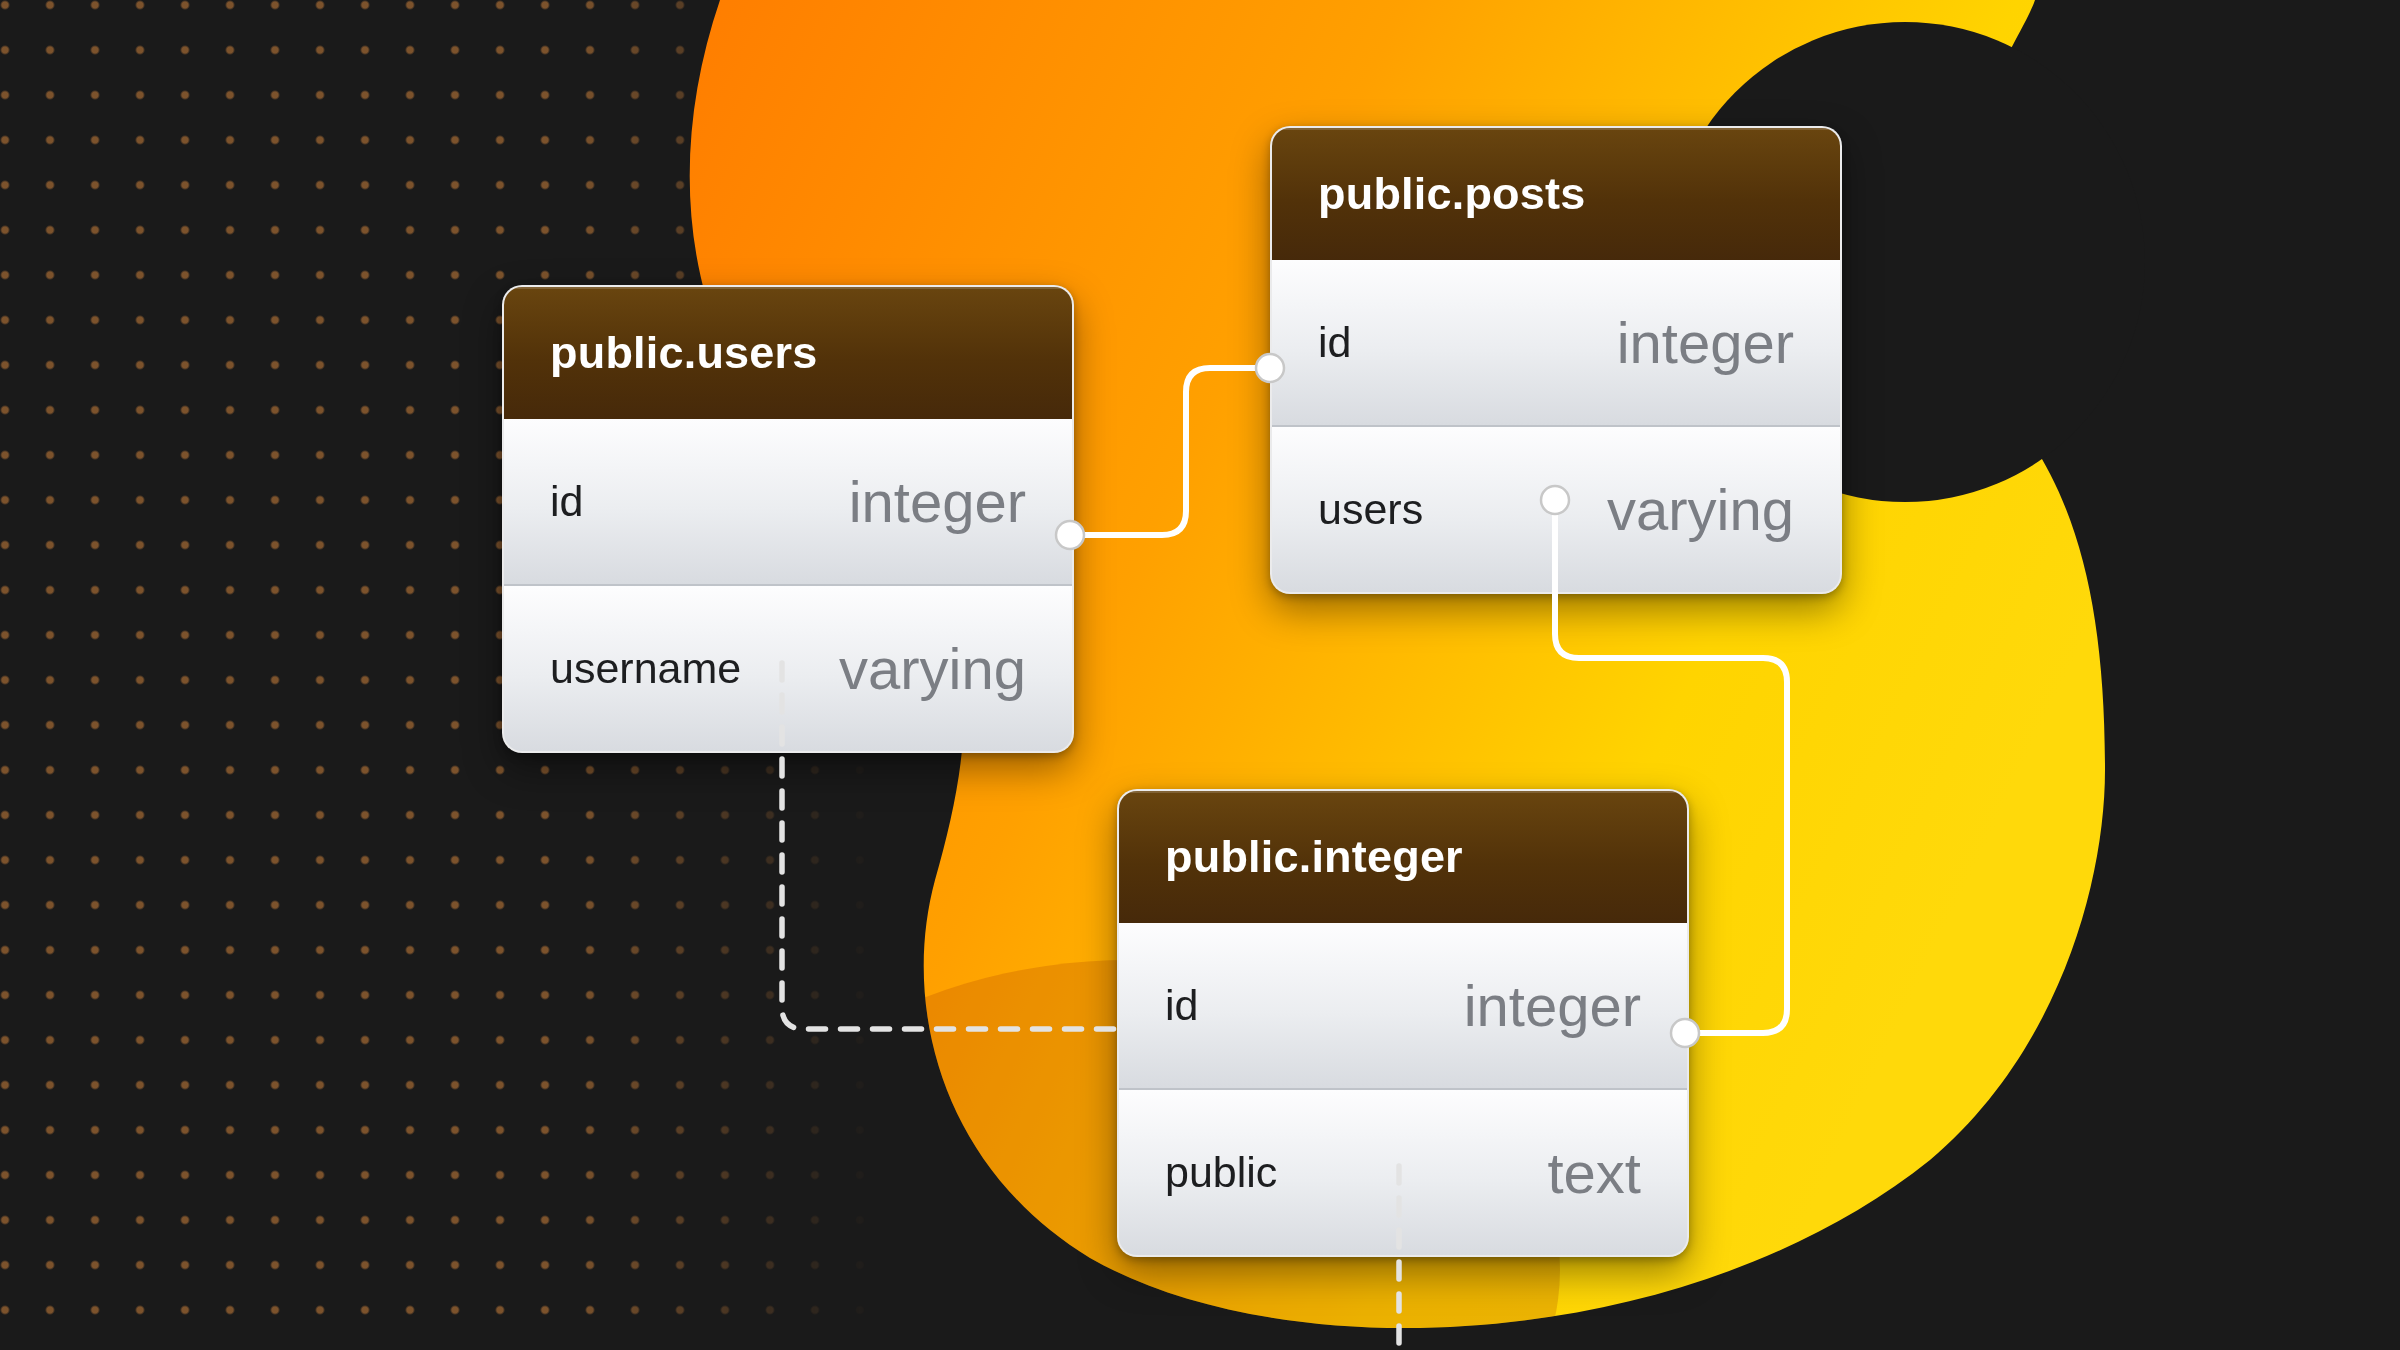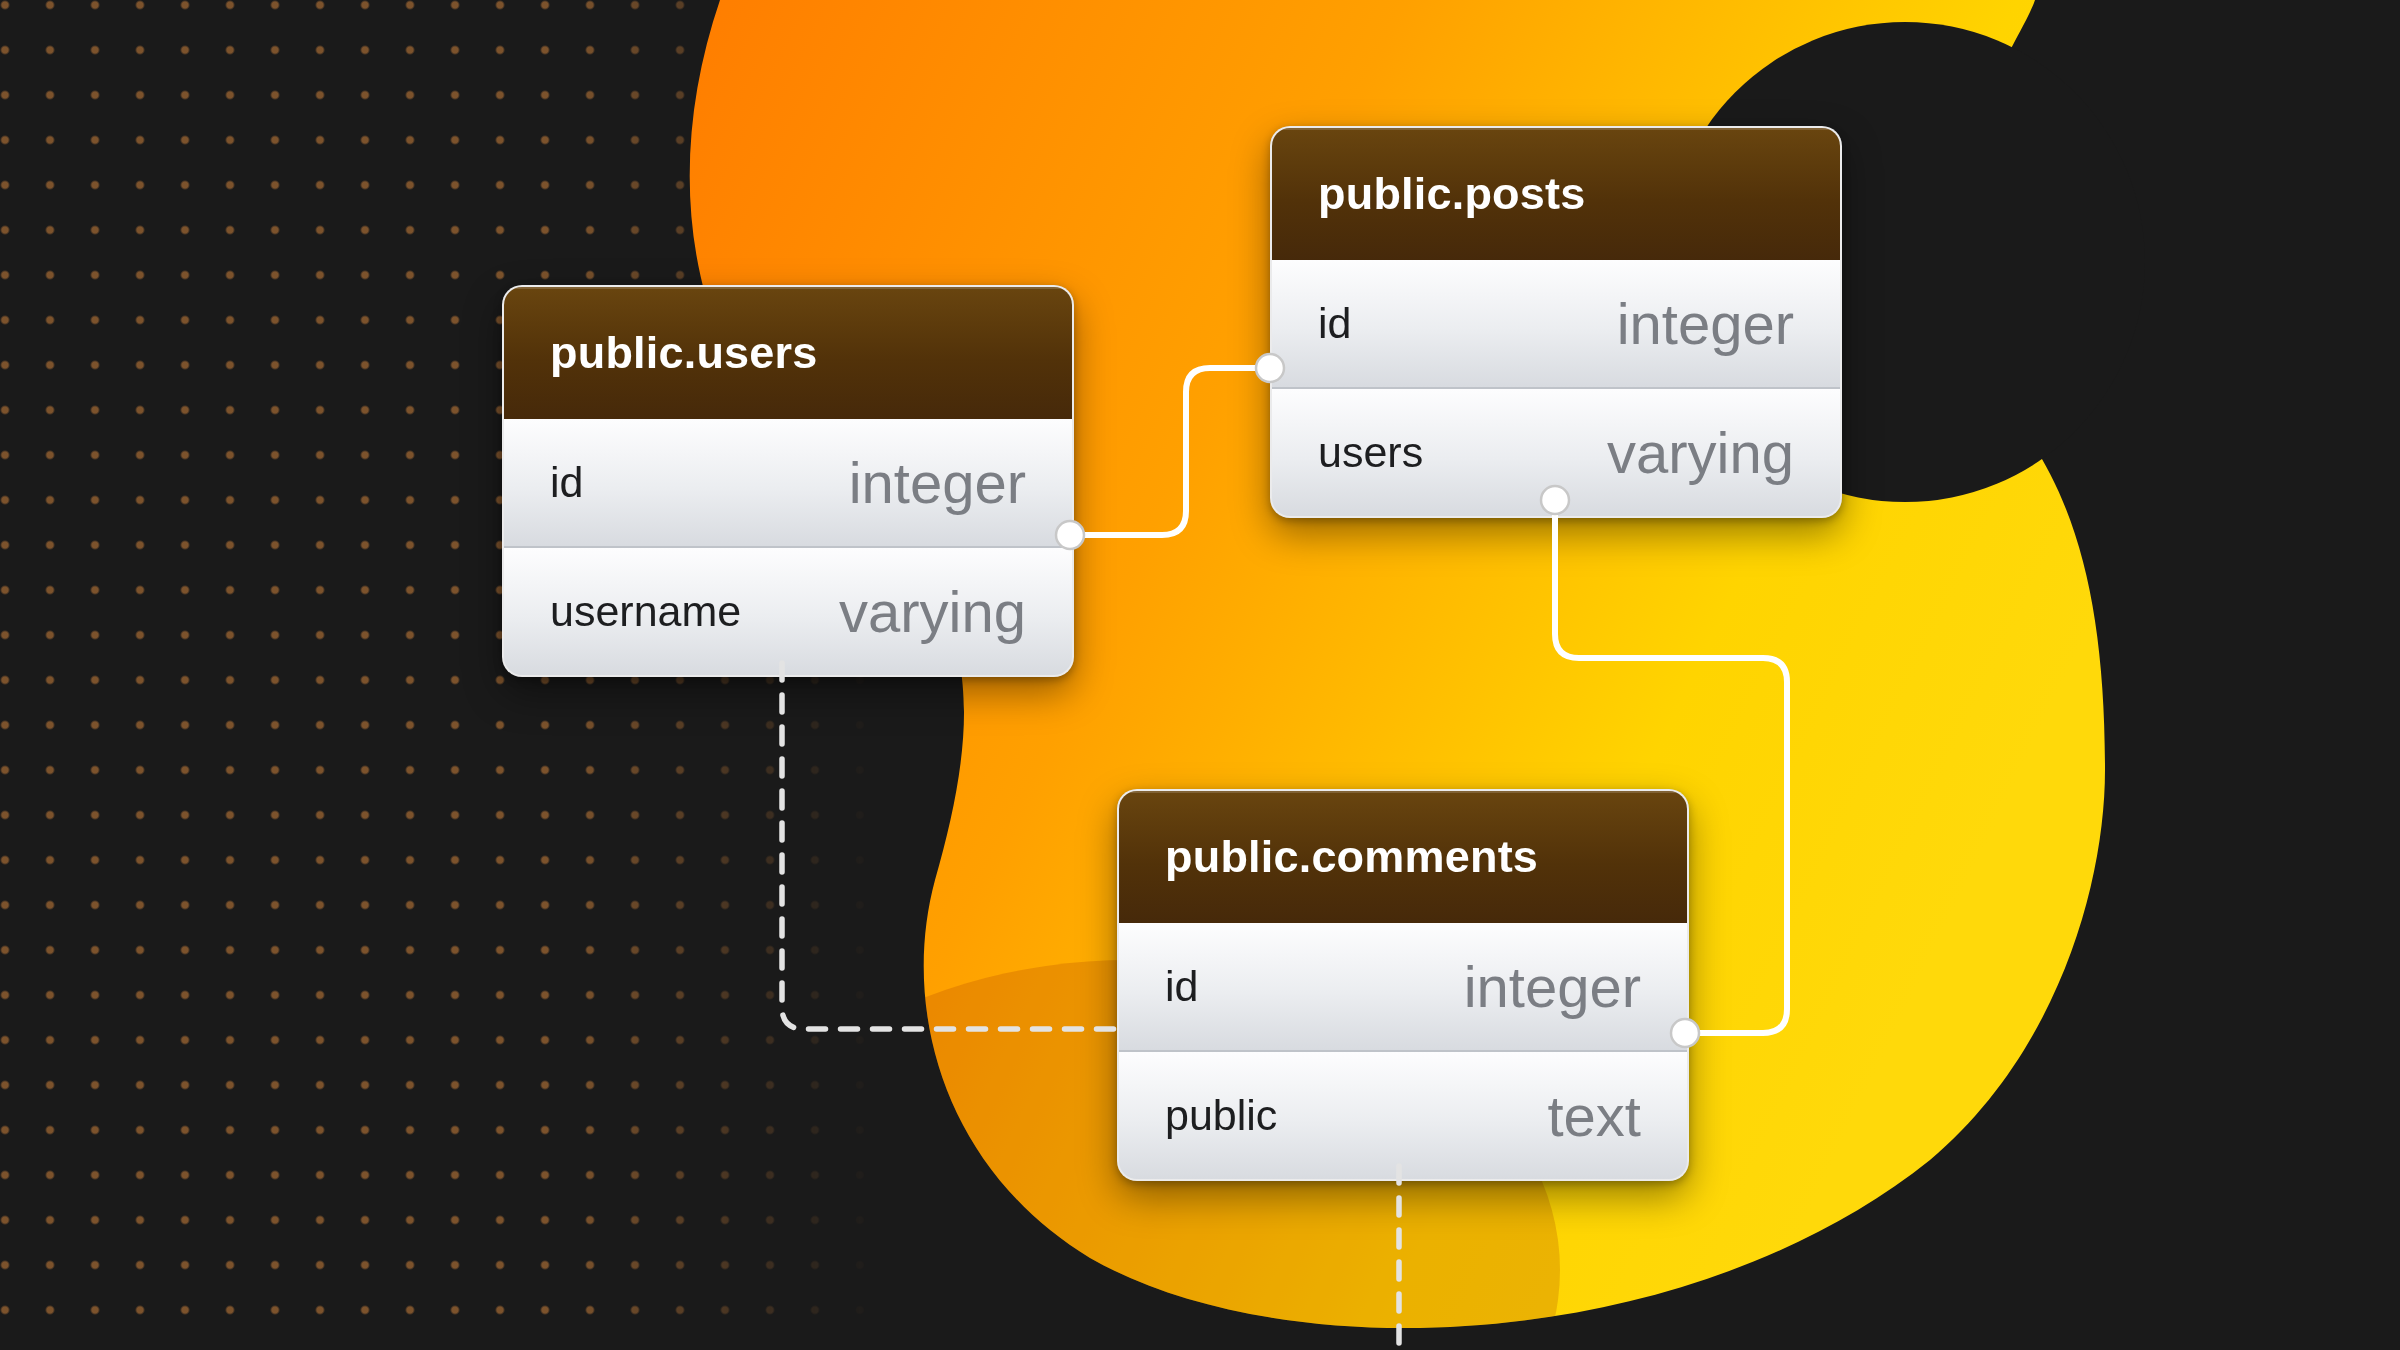--- a/index.html
+++ b/index.html
@@ -46,21 +46,21 @@
     background:linear-gradient(180deg,#69450f 0%,#523209 55%,#46290a 100%);
     box-shadow:inset 0 2px 0 rgba(255,255,255,0.16);
   }
   .table-title{
     color:#ffffff;
     font-size:45px;
     font-weight:600;
     letter-spacing:0.2px;
   }
   .table-row{
-    height:127px;
+    height:165px;
     display:flex;align-items:center;justify-content:space-between;
     padding:0 46px;
     background:linear-gradient(180deg,#fdfdfe 0%,#ebedf0 55%,#d8dbe0 100%);
   }
   .table-row + .table-row{
     border-top:2px solid #bfc3c9;
   }
   .col-name{
     color:#1d1e20;
     font-size:43px;
@@ -135,21 +135,21 @@
       <span class="col-type">integer</span>
     </div>
     <div class="table-row">
       <span class="col-name">users</span>
       <span class="col-type">varying</span>
     </div>
   </div>
 
   <div class="table-node t-comments">
     <div class="table-header">
-      <span class="table-title">public.comments</span>
+      <span class="table-title">public.integer</span>
     </div>
     <div class="table-row">
       <span class="col-name">id</span>
       <span class="col-type">integer</span>
     </div>
     <div class="table-row">
       <span class="col-name">public</span>
       <span class="col-type">text</span>
     </div>
   </div>

